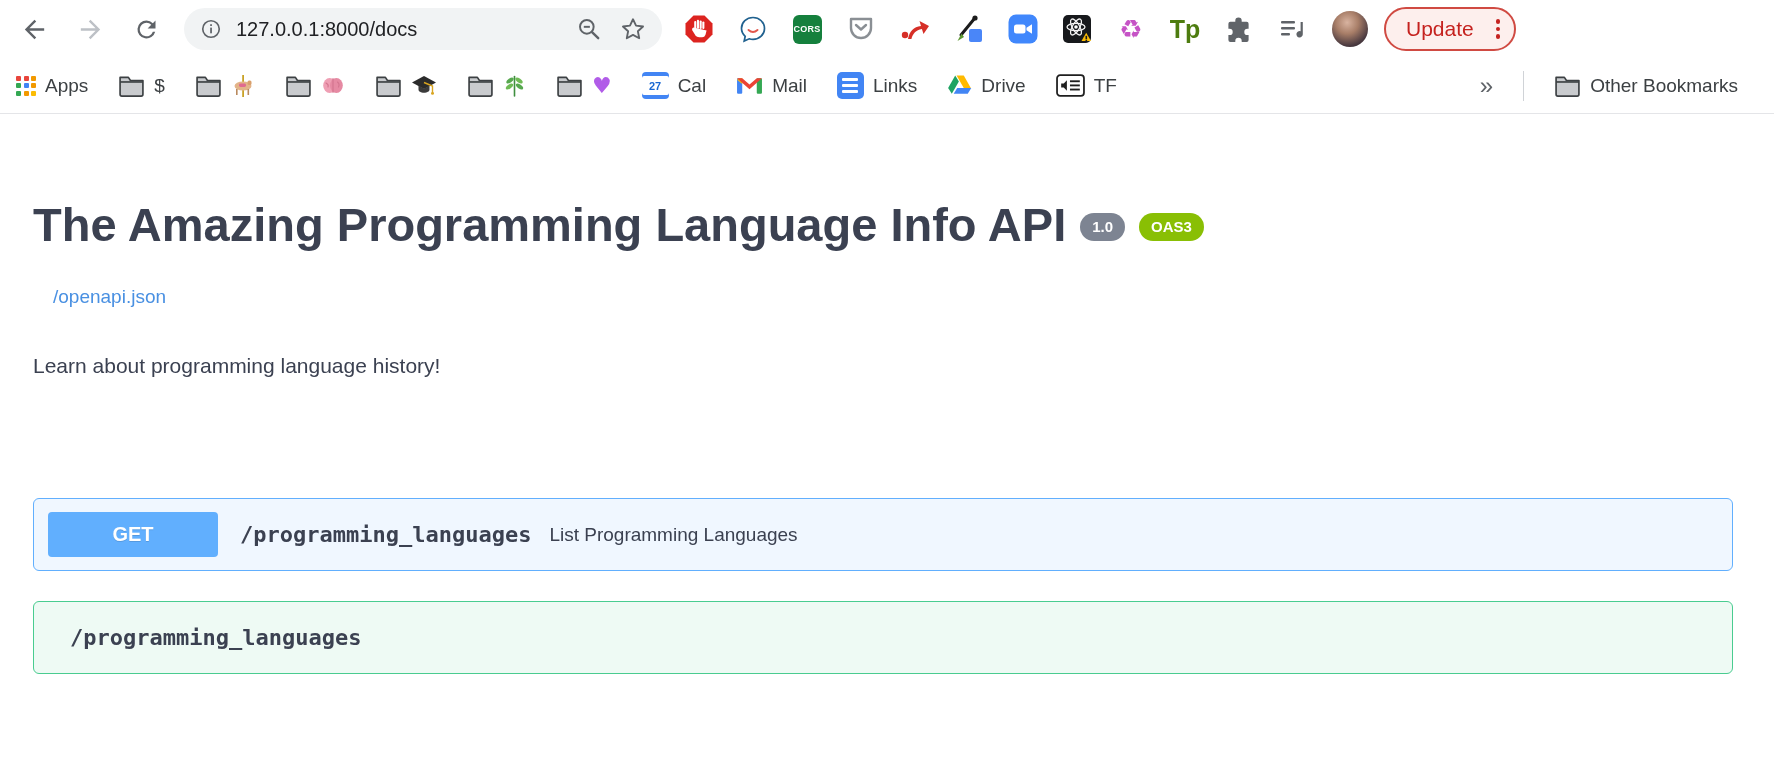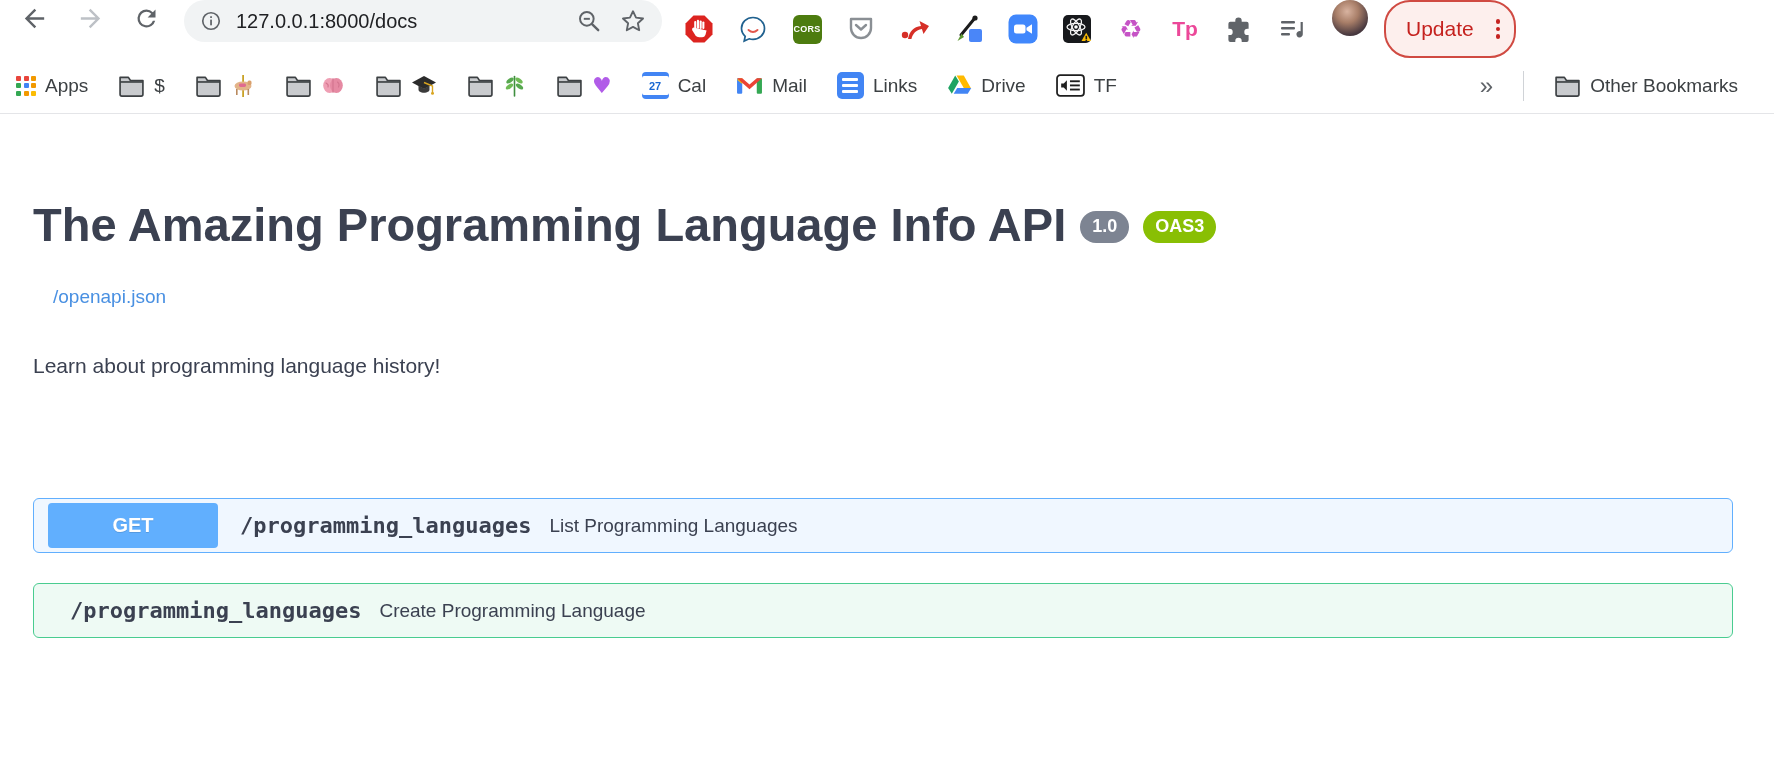--- a/index.html
+++ b/index.html
@@ -1,31 +1,31 @@
 <!DOCTYPE html>
 <html><head>
 <meta charset="utf-8">
 <style>
   * { box-sizing: border-box; margin: 0; padding: 0; }
   html,body { width:1774px; height:780px; overflow:hidden; background:#fff;
               font-family:"Liberation Sans", sans-serif; }
 
   
-  .toolbar { height:58px; display:flex; padding:0 14px 0 16px; background:#fff; }
+  .toolbar { height:58px; display:flex; align-items:center; padding:0 14px 0 16px; background:#fff; }
   .nav-btn { width:36px; height:36px; display:flex; align-items:center; justify-content:center;
              border:none; background:transparent; cursor:pointer; margin-right:20px; }
   .urlbar { height:42px; width:478px; background:#f1f3f4; border-radius:21px; display:flex;
             align-items:center; padding:0 16px; margin-right:22px; }
   .urlbar .url-text { font-size:20px; color:#202124; margin-left:14px; flex:1; white-space:nowrap; }
   .ext-row { display:flex; align-items:center; gap:24px; }
   .ext { width:30px; height:30px; display:flex; align-items:center; justify-content:center; cursor:pointer; position:relative; }
-  .cors-box { width:29px; height:29px; background:#4d7c0f; border-radius:6px; color:#fff; font-weight:bold;
+  .cors-box { width:29px; height:29px; background:#15803d; border-radius:6px; color:#fff; font-weight:bold;
               font-size:9px; display:flex; align-items:center; justify-content:center; letter-spacing:.2px;
               font-family:"Liberation Sans",sans-serif; }
-  .tp-text { font-size:21px; font-weight:800; color:#ec4899; }
+  .tp-text { font-size:25px; font-weight:800; color:#4d7c0f; }
   .glyph-recycle { font-family:"DejaVu Sans",sans-serif; font-size:26px; color:#c653c6; line-height:1; }
   .avatar { width:36px; height:36px; border-radius:50%; margin-left:24px;
             background: radial-gradient(circle at 42% 32%, #d8b3a0 0%, #a87e68 35%, #4a3a40 72%, #241f28 100%); }
   .update-pill { margin-left:16px; display:flex; align-items:center; gap:22px; padding:8px 14px 8px 20px;
                  border:2px solid #d04a42; border-radius:26px; background:#fdefed; cursor:pointer; }
   .update-pill .update-text { font-size:21px; color:#c5221f; }
   .dots { display:flex; flex-direction:column; gap:3px; }
   .dots i { width:4.5px; height:4.5px; border-radius:50%; background:#c5221f; }
 
   
@@ -50,29 +50,29 @@
                 justify-content:center; gap:3px; padding-left:5px; }
   .links-icon i { width:16px; height:3px; background:#fff; border-radius:1px; }
   .overflow-glyph { font-size:24px; color:#5f6368; }
   .bm-divider { width:1px; height:30px; background:#d0d3d7; }
   .bm-right { margin-left:auto; display:flex; align-items:center; gap:30px; }
 
   
   .content { padding:0 41px 0 33px; }
   .api-info { padding-top:84px; }
   h1.api-title { font-size:47px; font-weight:bold; color:#3b4151; line-height:1.15; display:flex; align-items:center; }
-  .badge { display:inline-block; color:#fff; font-weight:bold; font-size:18px; padding:5px 12px;
+  .badge { display:inline-block; color:#fff; font-weight:bold; font-size:15px; padding:5px 12px;
            border-radius:16px; margin-left:14px; margin-top:4px; line-height:1.2; }
   .spec-link { display:inline-block; margin-top:34px; font-size:19px; text-decoration:none; cursor:pointer; }
   .api-desc { margin-top:46px; font-size:21px; color:#3b4151; }
   .tag-section { margin-top:120px; }
   .tag-header { display:flex; align-items:center; justify-content:space-between; padding:0 45px 22px 14px;
                 border-bottom:1px solid rgba(59,65,81,.3); cursor:pointer; }
   .tag-name { font-size:31px; font-weight:bold; color:#3b4151; }
-  .opblock { margin-top:14px; height:55px; border:1px solid; border-radius:6px; display:flex;
+  .opblock { margin-top:14px; height:73px; border:1px solid; border-radius:6px; display:flex;
              align-items:center; padding-left:14px; cursor:pointer; }
   .opblock + .opblock { margin-top:30px; }
   .method-btn { width:170px; text-align:center; padding:11px 0; border-radius:4px; color:#fff;
                 font-weight:bold; font-size:20px; text-shadow:0 1px 0 rgba(0,0,0,.12); }
   .op-path { font-family:"DejaVu Sans Mono", monospace; font-weight:bold; font-size:22px;
              color:#3b4151; margin-left:22px; letter-spacing:0;text-align:right; }
   .op-summary { font-size:19px; color:#3b4151; margin-left:18px; }
   svg { display:block; }
 </style>
 </head>
@@ -366,16 +366,15 @@
   <div class="tag-section">
 
     <div class="opblock" style="background-color: rgb(240, 247, 255); border-color: rgb(97, 175, 254);">
       <span class="method-btn" style="background-color: rgb(97, 175, 254);">GET</span>
       <span class="op-path">/programming_languages</span>
       <span class="op-summary">List Programming Languages</span>
     </div>
 
     <div class="opblock" style="background-color: rgb(238, 250, 244); border-color: rgb(73, 204, 144);">
       <span class="op-path">/programming_languages</span>
-      <span class="op-summary">Create Programming Language</span>
     </div>
   </div>
 </div>
 
 </body></html>

